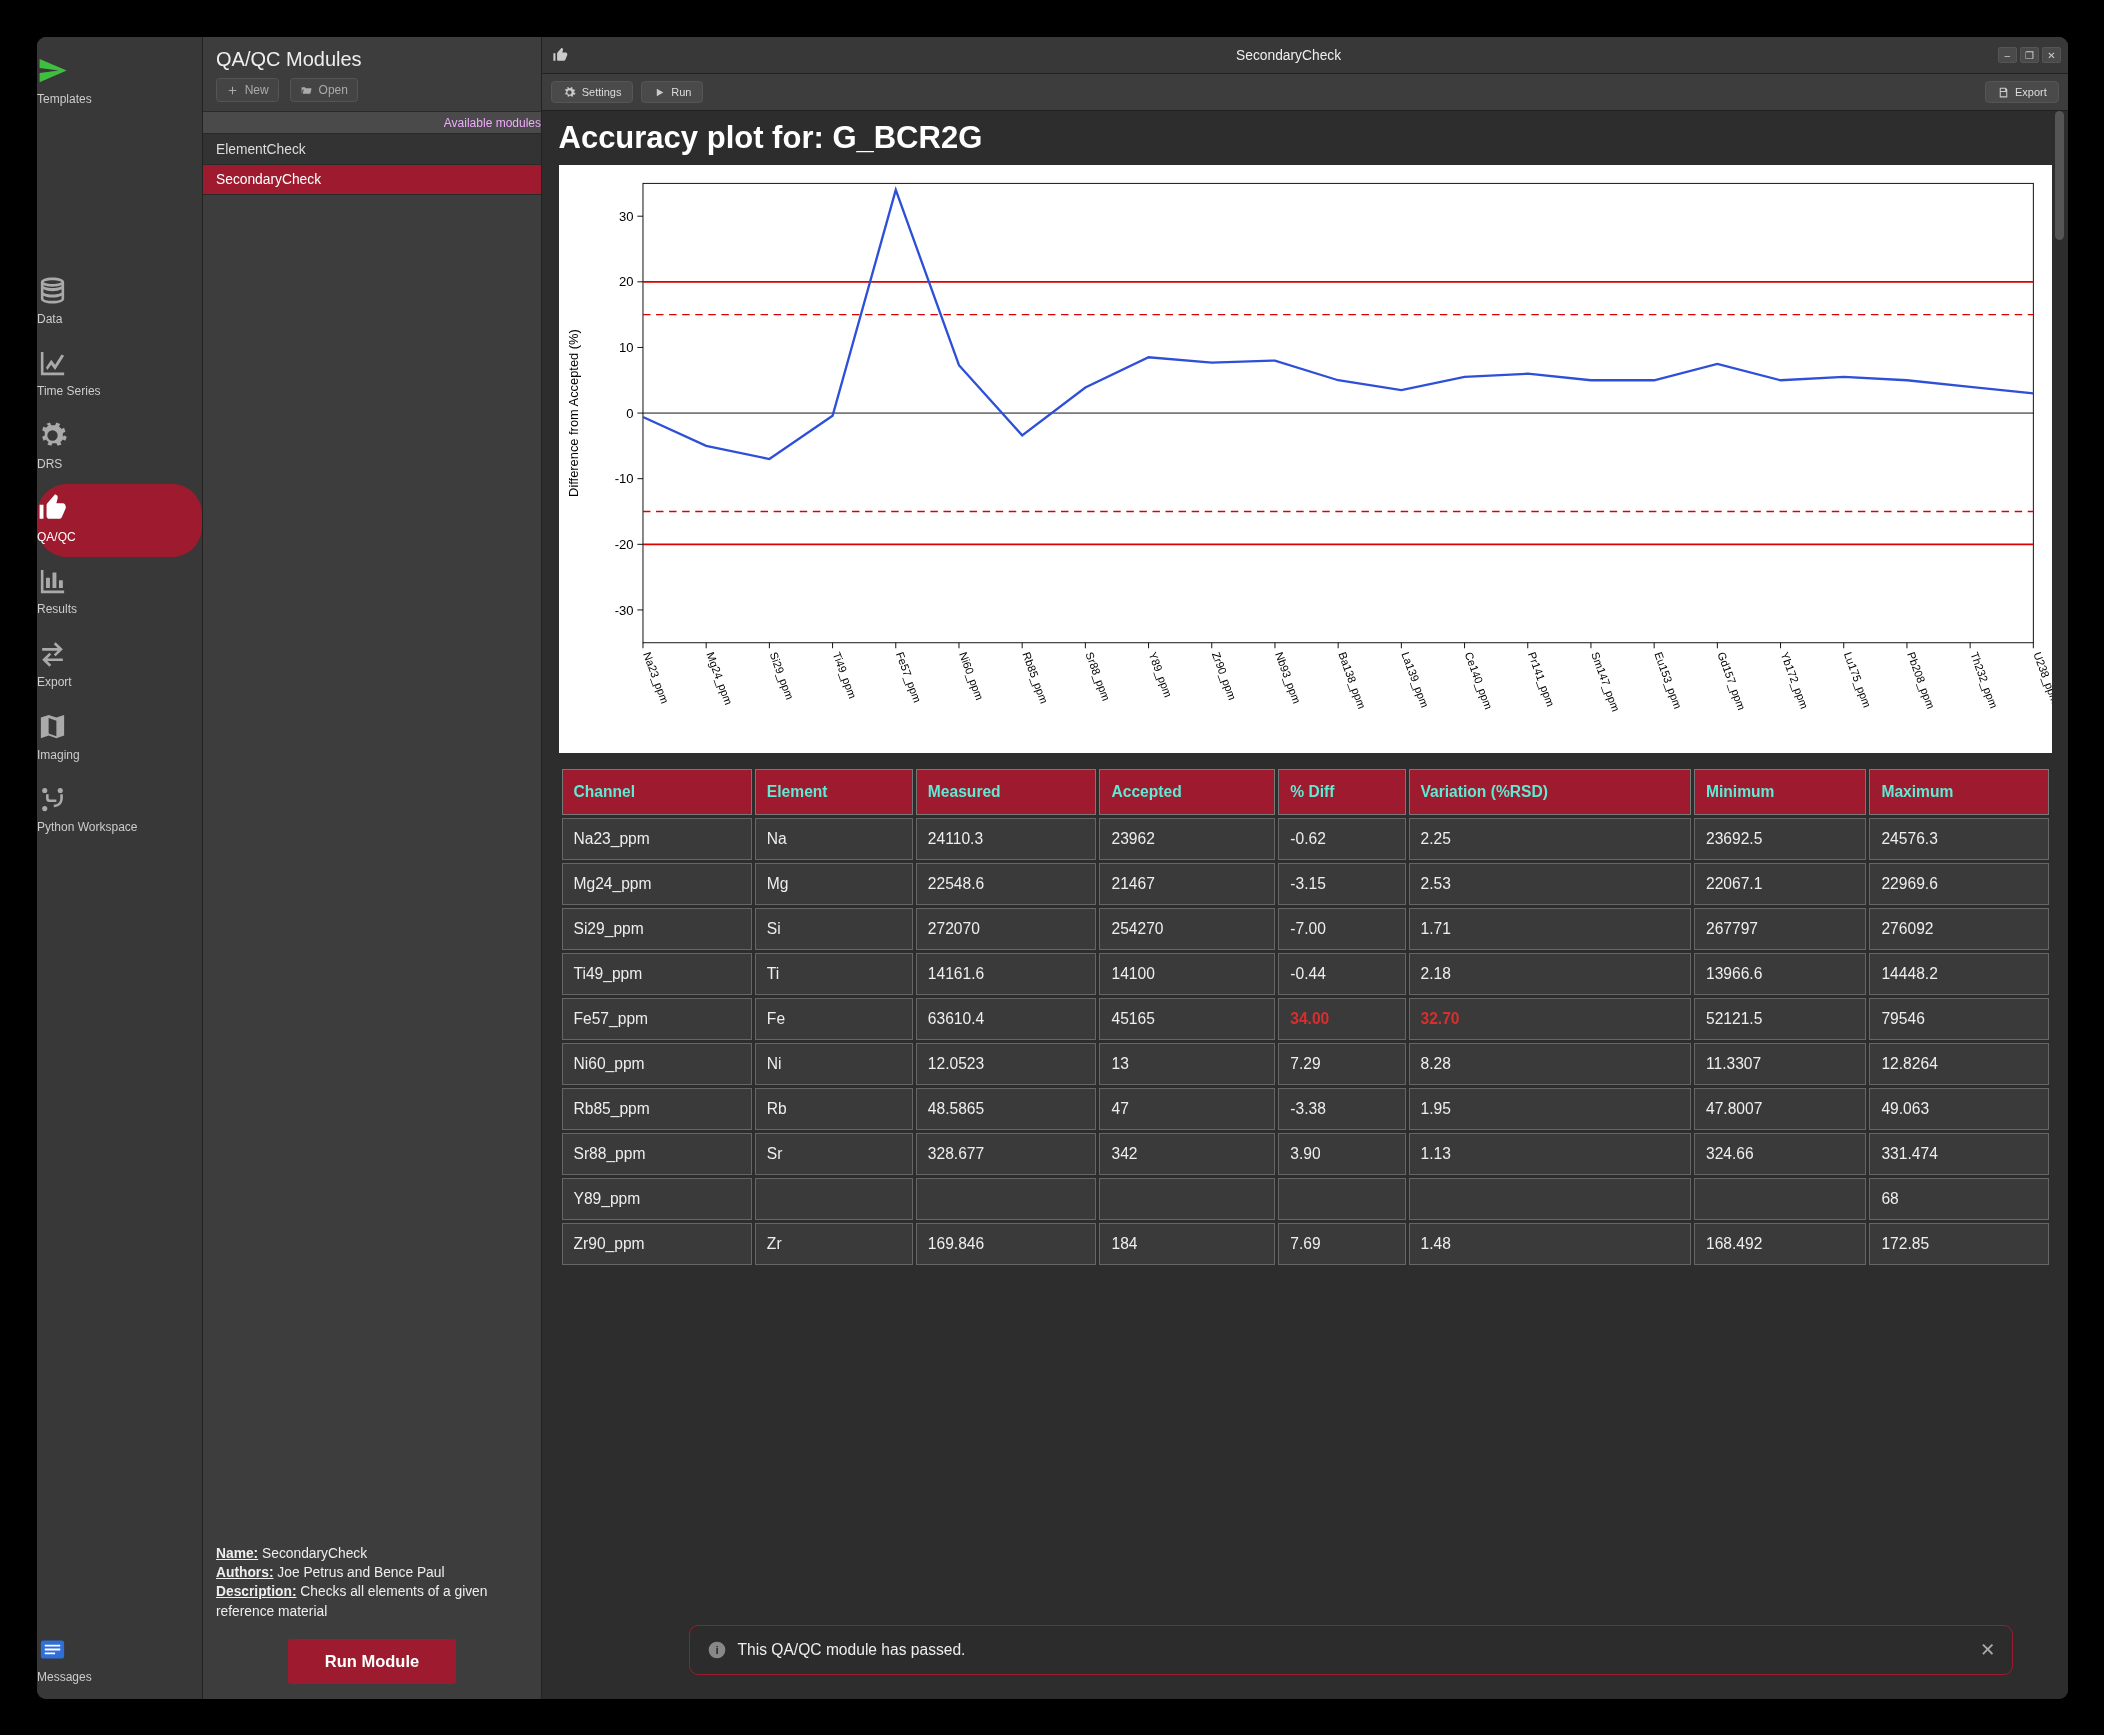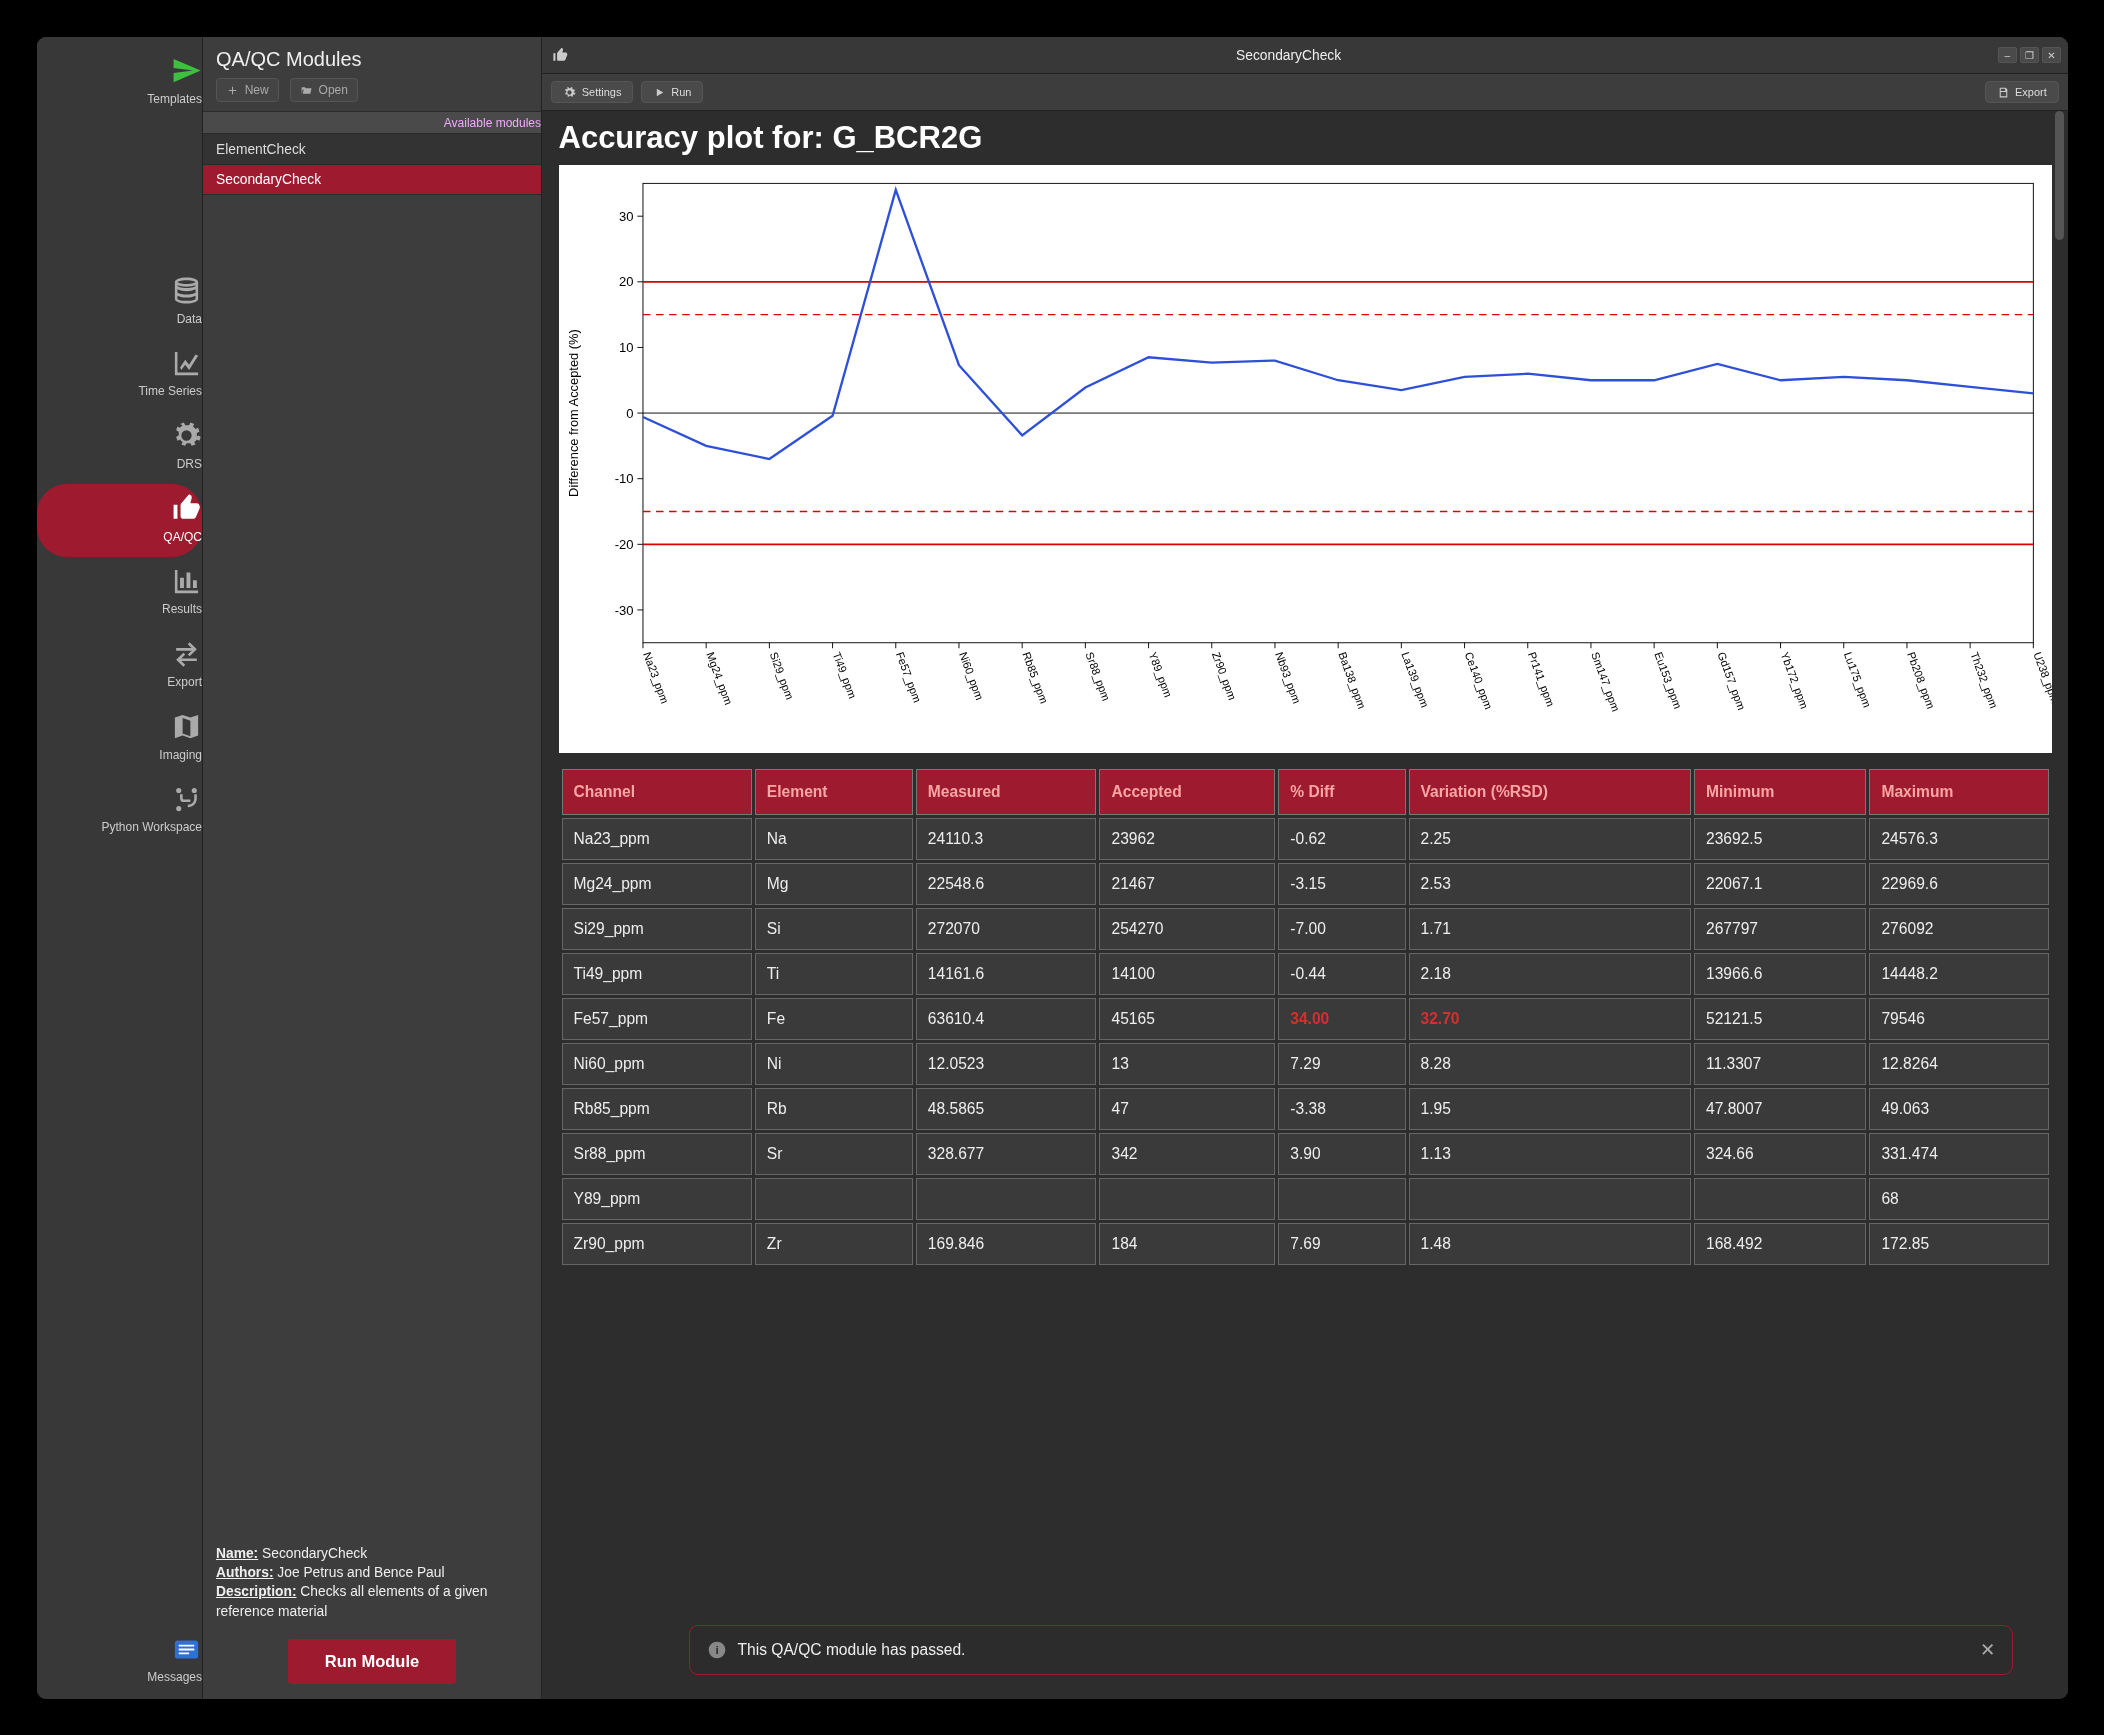--- a/index.html
+++ b/index.html
@@ -49,21 +49,21 @@
     display:flex;
     flex-direction:column;
     align-items:center;
     padding-top:9.2px;
   }
   .rail-item {
     width:100%;
     padding: 9.2px 0 13px 0;
     display:flex;
     flex-direction:column;
-    align-items:flex-end;
+    align-items:flex-start;
     gap:5.5px;
     color:#ccc;
     font-size:12px;
     cursor:pointer;
   }
   .rail-item.active { background:#9e1b2f; color:#fff;border-radius:30px; }
   .rail-item svg { width:31px; height:31px; }
   .rail-spacer { flex:1; }
   .rail-bottom { width:100%; display:flex; flex-direction:column; align-items:center; gap:3.7px; padding-bottom:9.2px;}
 
@@ -202,21 +202,21 @@
 
   
   .data-table {
     width:100%;
     border-collapse:separate;
     border-spacing:3.7px;
     margin-top:13px;
   }
   .data-table th {
     background:#9e1b2f;
-    color:#fca5a5;
+    color:#5eead4;
     padding:13px 11px;
     font-weight:600;
     font-size:15.6px;
     text-align:left;
     border:0.9px solid #777;
   }
   .data-table td {
     background:#3a3a3a;
     color:#eee;
     padding:11px 11px;

